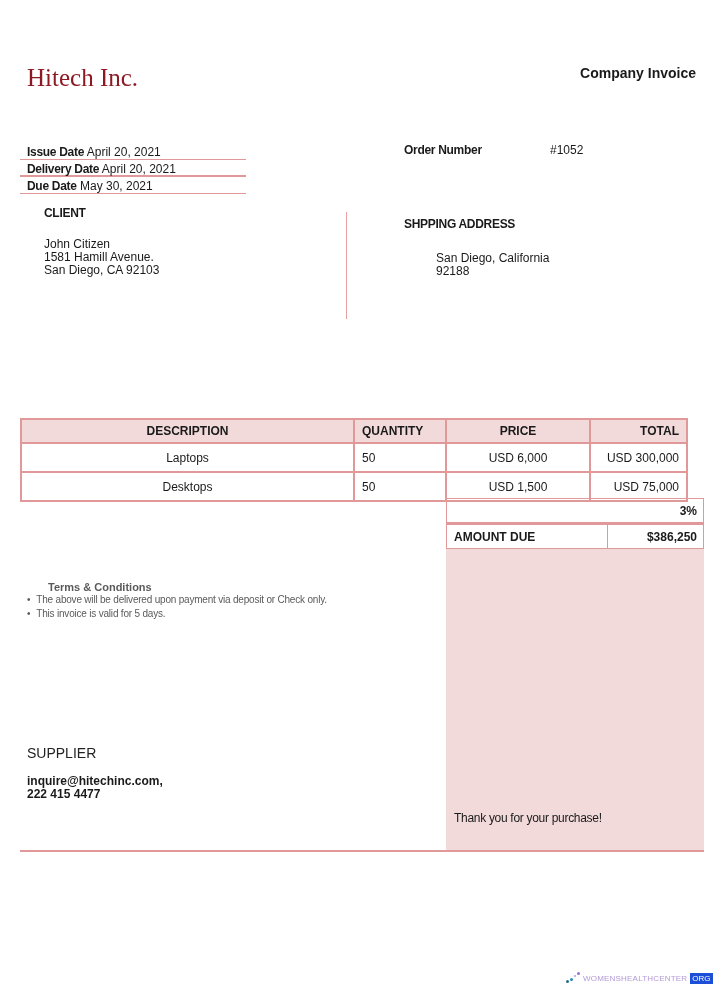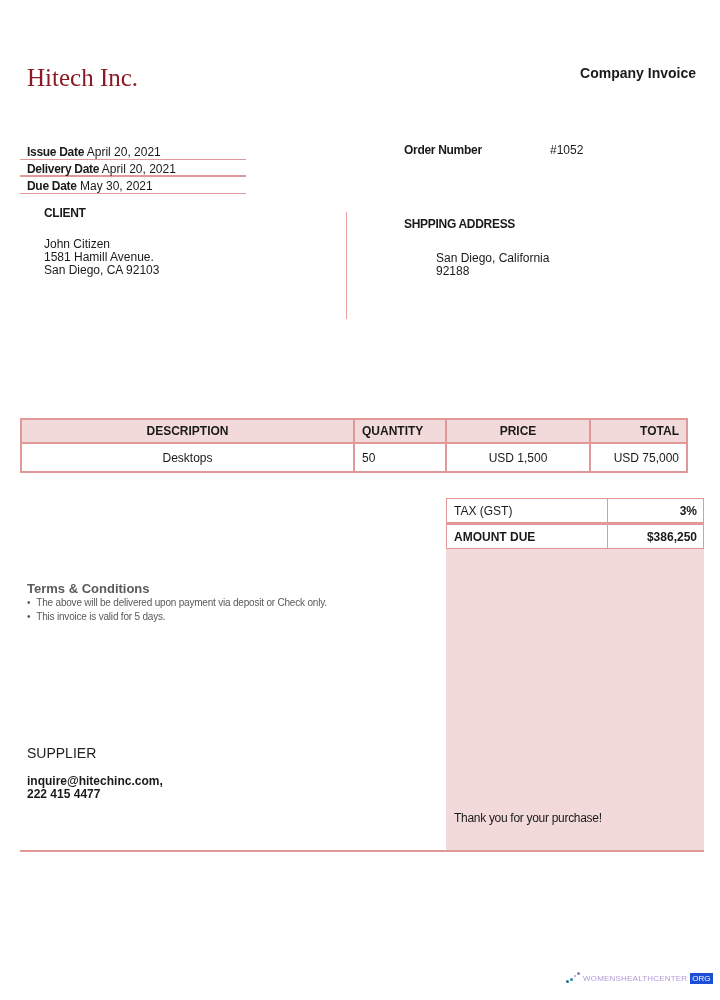--- a/index.html
+++ b/index.html
@@ -38,21 +38,21 @@
     .sum-row.first { border-top: 1px solid #e09898; }
     .sum-row.due { border-top: 2px solid #e09898; height: 26px; }
     .sum-label { width: 161px; border-right: 1px solid #e09898; padding: 5px 7px 0 7px; font-size: 12px; }
     .sum-val { flex: 1; text-align: right; padding: 5px 6px 0 0; font-size: 12px; font-weight: bold; }
     .sum-row.due .sum-label { font-weight: bold; }
 
     .pink-panel { left: 446px; top: 549px; width: 258px; height: 302px; background: #f2dada; }
     .thanks { left: 454px; top: 811px; font-size: 12px; letter-spacing: -0.3px; }
 
     .terms { left: 27px; top: 581px; color: #5a5a5a; }
-    .terms-title { font-size: 13px; font-weight: bold; }
+    .terms-title { font-size: 11px; font-weight: bold; margin-left: 21px; }
     .terms ul { list-style: none; }
     .terms li { font-size: 10px; line-height: 14px; letter-spacing: -0.2px; }
     .terms li::before { content: "\2022"; margin-right: 6px; }
 
     .supplier-head { left: 27px; top: 745px; font-size: 14px; color: #222; }
     .supplier-line { font-size: 12px; font-weight: bold; line-height: 13px; }
 
     .bottom-rule { left: 20px; top: 850px; width: 684px; height: 2px; background: #e09898; }
 
     .watermark { left: 566px; top: 972px; display: flex; align-items: center; gap: 3px; }
@@ -106,31 +106,36 @@
 
 <table class="items">
   <tbody>
       <tr>
     <th class="c-desc">DESCRIPTION</th>
     <th class="c-qty">QUANTITY</th>
     <th class="c-price">PRICE</th>
     <th class="c-total">TOTAL</th>
   </tr>
   <tr>
+    <td class="c-desc">Laptops</td>
+    <td class="c-qty">50</td>
+    <td class="c-price">USD 6,000</td>
+    <td class="c-total">USD 300,000</td>
+  </tr>
+  <tr>
     <td class="c-desc">Desktops</td>
     <td class="c-qty">50</td>
     <td class="c-price">USD 1,500</td>
     <td class="c-total">USD 75,000</td>
   </tr>
 </tbody>
   </table>
 
 <div class="summary">
   <div class="sum-row first">
-    <div class="sum-label">TAX (GST)</div>
     <div class="sum-val">3%</div>
   </div>
   <div class="sum-row due">
     <div class="sum-label">AMOUNT DUE</div>
     <div class="sum-val">$386,250</div>
   </div>
 </div>
 
 <div class="abs pink-panel"></div>
 <div class="abs thanks">Thank you for your purchase!</div>

